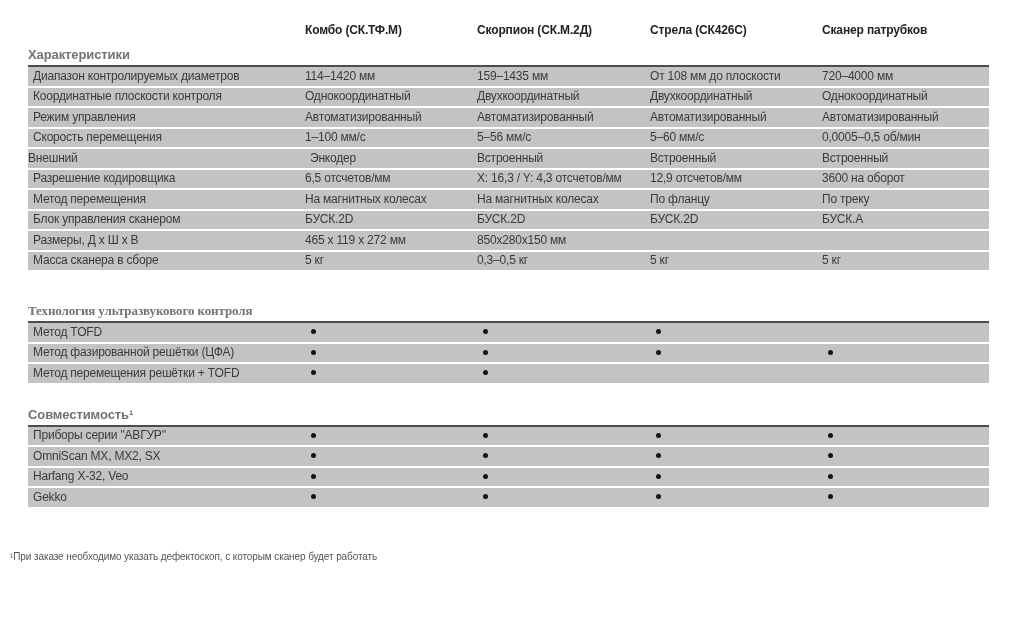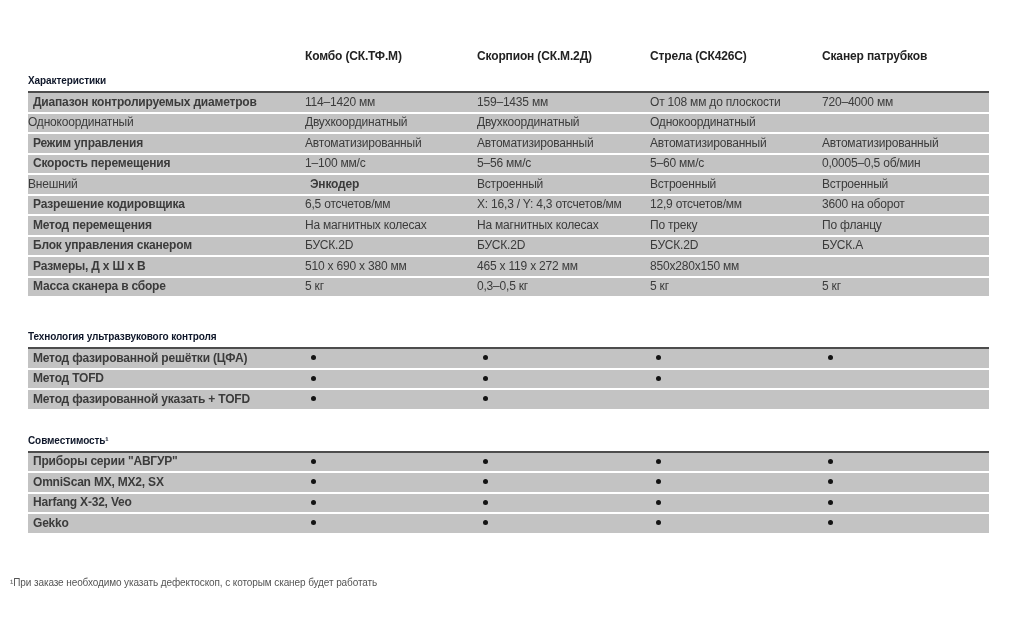--- a/index.html
+++ b/index.html
@@ -3,55 +3,55 @@
 <meta charset="utf-8">
 <style>
   * { margin:0; padding:0; box-sizing:border-box; }
   html,body { background:#ffffff; }
   body {
     width:1024px; height:636px; overflow:hidden;
     font-family:"Liberation Sans","DejaVu Sans",sans-serif;
     -webkit-font-smoothing:antialiased;
   }
   .page { position:relative; width:1024px; height:636px; background:#fff; }
-  .content { position:absolute; left:28px; top:0; width:961px; padding-top:48px; }
+  .content { position:absolute; left:28px; top:0; width:961px; padding-top:22px; }
 
   .grid-row {
     display:grid;
     grid-template-columns:277px 172px 173px 172px 167px;
     align-items:center;
   }
 
   
   .col-headers { height:16px; }
   .col-headers .hcell {
     font-size:12px; font-weight:bold; color:#222;
     letter-spacing:-0.15px; white-space:nowrap;
   }
 
   
   .sec-title {
-    font-size:10px; font-weight:bold; color:#0f172a;
+    font-size:13px; font-weight:bold; color:#737373;
     height:16px; line-height:16px; letter-spacing:-0.1px;
   }
   .section:nth-of-type(1) .sec-title { margin-top:9px; }
-  .section:nth-of-type(2) .sec-title { margin-top:31px; }
+  .section:nth-of-type(2) .sec-title { margin-top:31px;font-family:Liberation Serif, serif; }
   .section:nth-of-type(3) .sec-title { margin-top:22px; }
 
   
   .sec-table { margin-top:2px; border-top:2px solid #4d4d4d; }
   .t-row {
     height:20.5px; line-height:19px;
     background:#c3c3c3; border-bottom:2px solid #ffffff;
   }
   .cell {
     font-size:12px; color:#3b3b3b; letter-spacing:-0.2px;
     white-space:nowrap; overflow:hidden;
   }
-  .label-cell { padding-left:5px;font-weight:bold; }
+  .label-cell { padding-left:5px; }
   .value-cell { padding-right:4px; }
 
   .dot {
     display:inline-block; width:5px; height:5px; border-radius:50%;
     background:#141414; margin-left:6px; vertical-align:middle; margin-top:-2px;
   }
 
   .footnote {
     margin-top:42px; margin-left:-18px;
     font-size:10px; color:#555; letter-spacing:-0.1px;
@@ -76,20 +76,21 @@
           <div class="sec-title">Характеристики</div>
           <div class="sec-table">
             <div class="t-row grid-row">
               <div class="cell label-cell">Диапазон контролируемых диаметров</div>
               <div class="cell value-cell">114–1420 мм</div>
               <div class="cell value-cell">159–1435 мм</div>
               <div class="cell value-cell">От 108 мм до плоскости</div>
               <div class="cell value-cell">720–4000 мм</div>
             </div>
             <div class="t-row grid-row">
+              <div class="cell label-cell">Координатные плоскости контроля</div>
               <div class="cell value-cell">Однокоординатный</div>
               <div class="cell value-cell">Двухкоординатный</div>
               <div class="cell value-cell">Двухкоординатный</div>
               <div class="cell value-cell">Однокоординатный</div>
             </div>
             <div class="t-row grid-row">
               <div class="cell label-cell">Режим управления</div>
               <div class="cell value-cell">Автоматизированный</div>
               <div class="cell value-cell">Автоматизированный</div>
               <div class="cell value-cell">Автоматизированный</div>
@@ -113,64 +114,63 @@
               <div class="cell label-cell">Разрешение кодировщика</div>
               <div class="cell value-cell">6,5 отсчетов/мм</div>
               <div class="cell value-cell">X: 16,3 / Y: 4,3 отсчетов/мм</div>
               <div class="cell value-cell">12,9 отсчетов/мм</div>
               <div class="cell value-cell">3600 на оборот</div>
             </div>
             <div class="t-row grid-row">
               <div class="cell label-cell">Метод перемещения</div>
               <div class="cell value-cell">На магнитных колесах</div>
               <div class="cell value-cell">На магнитных колесах</div>
+              <div class="cell value-cell">По фланцу</div>
               <div class="cell value-cell">По треку</div>
-              <div class="cell value-cell">По фланцу</div>
             </div>
             <div class="t-row grid-row">
               <div class="cell label-cell">Блок управления сканером</div>
               <div class="cell value-cell">БУСК.2D</div>
               <div class="cell value-cell">БУСК.2D</div>
               <div class="cell value-cell">БУСК.2D</div>
               <div class="cell value-cell">БУСК.А</div>
             </div>
             <div class="t-row grid-row">
               <div class="cell label-cell">Размеры, Д х Ш х В</div>
-              <div class="cell value-cell">510 x 690 x 380 мм</div>
               <div class="cell value-cell">465 x 119 x 272 мм</div>
               <div class="cell value-cell">850x280x150 мм</div>
             </div>
             <div class="t-row grid-row">
               <div class="cell label-cell">Масса сканера в сборе</div>
               <div class="cell value-cell">5 кг</div>
               <div class="cell value-cell">0,3–0,5 кг</div>
               <div class="cell value-cell">5 кг</div>
               <div class="cell value-cell">5 кг</div>
             </div>
           </div>
         </div>
         <div class="section">
           <div class="sec-title">Технология ультразвукового контроля</div>
           <div class="sec-table">
             <div class="t-row grid-row">
+              <div class="cell label-cell">Метод TOFD</div>
+              <div class="cell value-cell"><span class="dot"></span></div>
+              <div class="cell value-cell"><span class="dot"></span></div>
+              <div class="cell value-cell"><span class="dot"></span></div>
+              <div class="cell value-cell"></div>
+            </div>
+            <div class="t-row grid-row">
               <div class="cell label-cell">Метод фазированной решётки (ЦФА)</div>
               <div class="cell value-cell"><span class="dot"></span></div>
               <div class="cell value-cell"><span class="dot"></span></div>
               <div class="cell value-cell"><span class="dot"></span></div>
               <div class="cell value-cell"><span class="dot"></span></div>
             </div>
             <div class="t-row grid-row">
-              <div class="cell label-cell">Метод TOFD</div>
-              <div class="cell value-cell"><span class="dot"></span></div>
-              <div class="cell value-cell"><span class="dot"></span></div>
-              <div class="cell value-cell"><span class="dot"></span></div>
-              <div class="cell value-cell"></div>
-            </div>
-            <div class="t-row grid-row">
-              <div class="cell label-cell">Метод фазированной указать + TOFD</div>
+              <div class="cell label-cell">Метод перемещения решётки + TOFD</div>
               <div class="cell value-cell"><span class="dot"></span></div>
               <div class="cell value-cell"><span class="dot"></span></div>
               <div class="cell value-cell"></div>
               <div class="cell value-cell"></div>
             </div>
           </div>
         </div>
         <div class="section">
           <div class="sec-title">Совместимость¹</div>
           <div class="sec-table">

